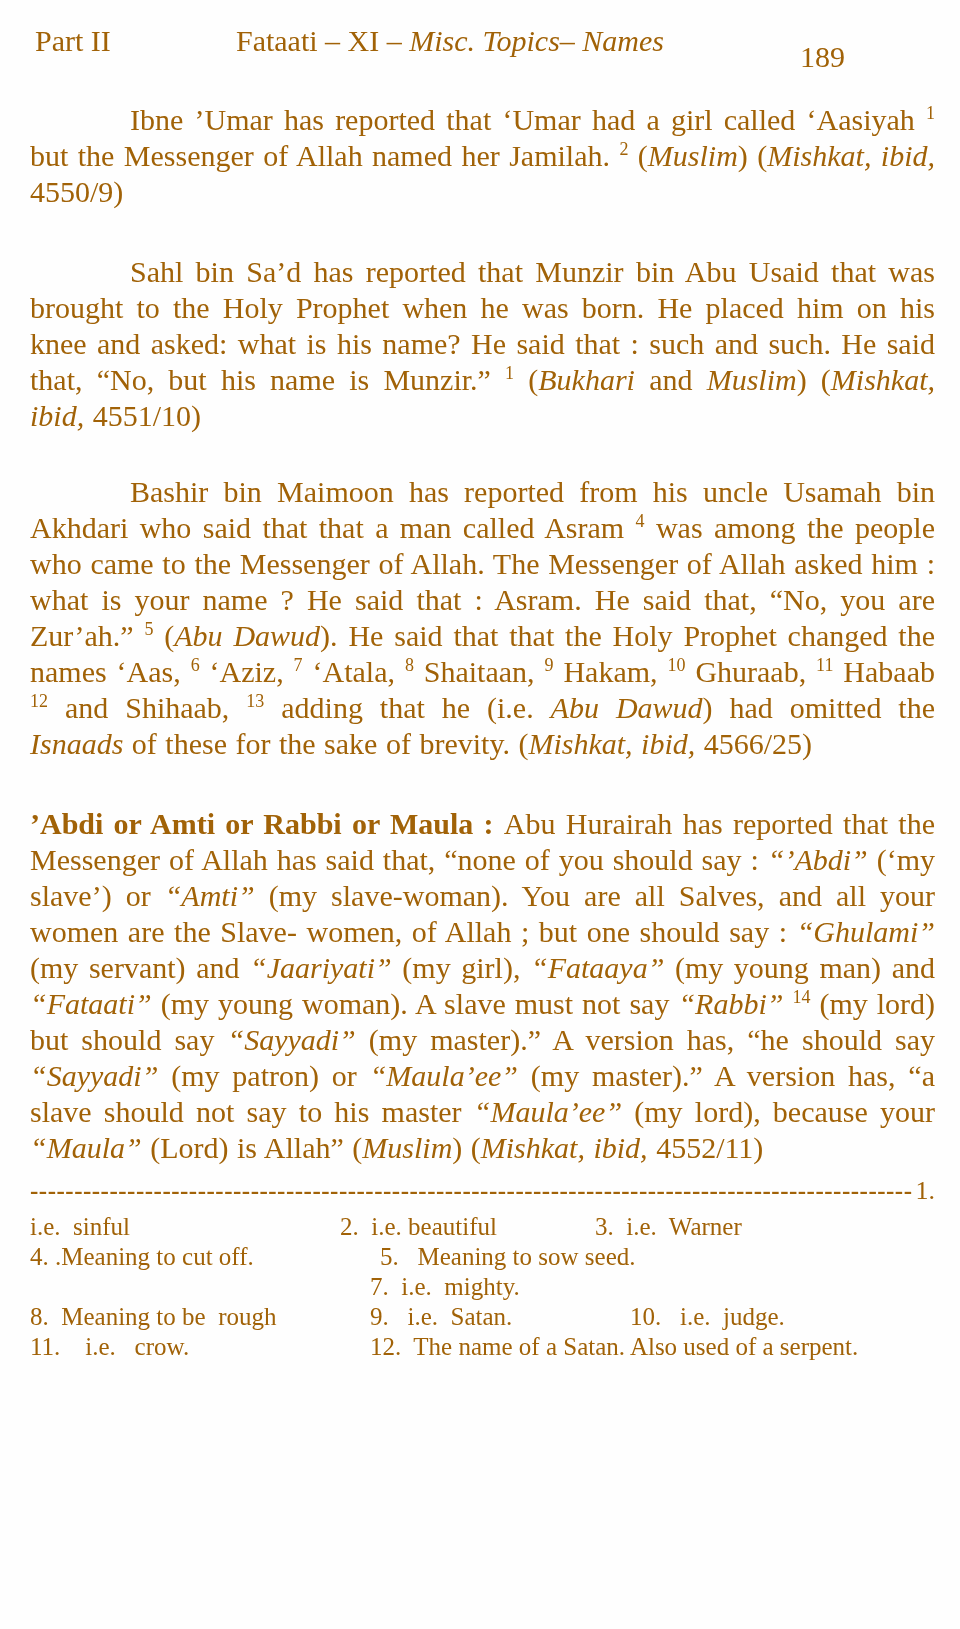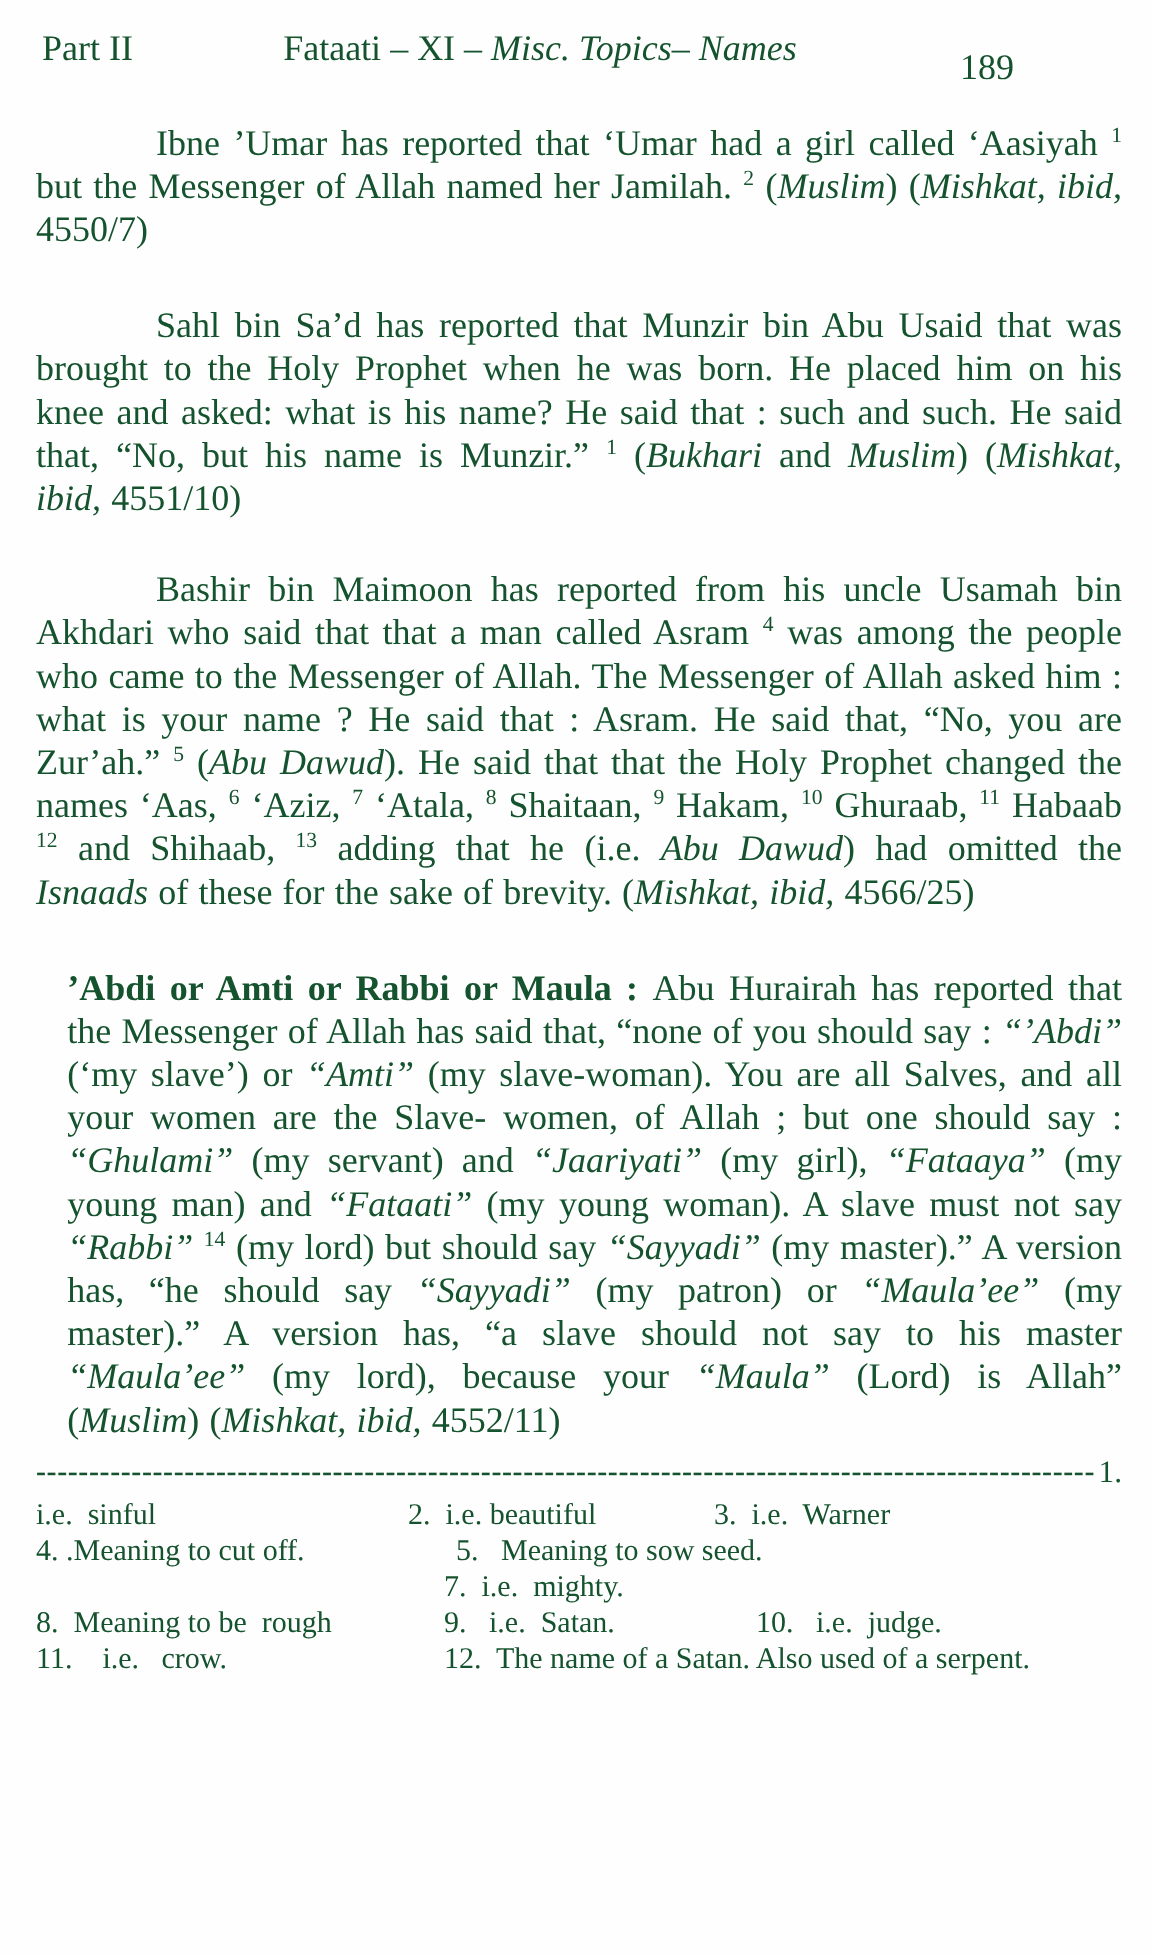--- a/index.html
+++ b/index.html
@@ -1,42 +1,42 @@
 <!DOCTYPE html>
 <html><head>
 <meta charset="utf-8">
 <style>
   html,body{margin:0;padding:0;background:#e8e8e8;}
   .page{
     position:relative;
     width:960px;height:1629px;
     background:#fefefe;
     font-family:"Liberation Serif","DejaVu Serif",serif;
-    color:#14532d;
+    color:#a16207;
     overflow:hidden;
     margin:0 auto;
   }
   .header{position:absolute;top:24px;left:0;width:960px;height:40px;font-size:30px;}
   .h-left{position:absolute;left:35px;top:0;}
   .h-center{position:absolute;left:140px;width:620px;top:0;text-align:center;white-space:nowrap;}
   .h-right{position:absolute;left:800px;top:16px;}
   .i{font-style:italic;}
   .b{font-weight:bold;}
   .sup{font-size:0.6em;vertical-align:super;line-height:0;}
   .content{position:absolute;top:0;left:30px;width:905px;}
   .para{
     margin:0;
     font-size:30px;line-height:36px;
     text-align:justify;
     word-spacing:1px;
   }
   .p1{margin-top:102px;}
   .p2{margin-top:44px;}
   .p3{margin-top:40px;}
-  .p4{margin-top:44px;margin-left:26px;}
+  .p4{margin-top:44px;}
   .indent{text-indent:100px;}
   .sep{
     margin-top:10px;
     display:flex;align-items:flex-end;
     font-size:25px;line-height:30px;font-weight:bold;
   }
   .dashes{flex:1;overflow:hidden;white-space:nowrap;letter-spacing:0.5px;}
   .sep-num{padding-left:3px;font-weight:normal;font-size:26px;}
   .footnotes{margin-top:6px;font-size:25px;line-height:30px;}
   .fn-row{position:relative;height:30px;}
@@ -55,21 +55,21 @@
 
 <div class="page">
 
   <div class="header">
     <span class="h-left">Part II</span>
     <span class="h-center"><span>Fataati – XI – </span><span class="i">Misc. Topics– Names</span></span>
     <span class="h-right">189</span>
   </div>
 
   <div class="content">
-    <p class="para indent p1"><span>Ibne ’Umar has reported that ‘Umar had a girl called ‘Aasiyah </span><span class="sup">1</span><span> but the Messenger of Allah named her Jamilah. </span><span class="sup">2</span><span> (</span><span class="i">Muslim</span><span>) (</span><span class="i">Mishkat, ibid,</span><span> 4550/7)</span></p>
+    <p class="para indent p1"><span>Ibne ’Umar has reported that ‘Umar had a girl called ‘Aasiyah </span><span class="sup">1</span><span> but the Messenger of Allah named her Jamilah. </span><span class="sup">2</span><span> (</span><span class="i">Muslim</span><span>) (</span><span class="i">Mishkat, ibid,</span><span> 4550/9)</span></p>
     <p class="para indent p2"><span>Sahl bin Sa’d has reported that Munzir bin Abu Usaid that was brought to the Holy Prophet when he was born. He placed him on his knee and asked: what is his name? He said that : such and such. He said that, “No, but his name is Munzir.” </span><span class="sup">1</span><span> (</span><span class="i">Bukhari</span><span> and </span><span class="i">Muslim</span><span>) (</span><span class="i">Mishkat, ibid,</span><span> 4551/10)</span></p>
     <p class="para indent p3"><span>Bashir bin Maimoon has reported from his uncle Usamah bin Akhdari who said that that a man called Asram </span><span class="sup">4</span><span> was among the people who came to the Messenger of Allah. The Messenger of Allah asked  him : what is your name ? He  said that : Asram. He said that, “No, you are Zur’ah.” </span><span class="sup">5</span><span> (</span><span class="i">Abu Dawud</span><span>). He said that that the Holy Prophet changed the names ‘Aas, </span><span class="sup">6</span><span> ‘Aziz, </span><span class="sup">7</span><span> ‘Atala, </span><span class="sup">8</span><span> Shaitaan, </span><span class="sup">9</span><span> Hakam, </span><span class="sup">10</span><span> Ghuraab, </span><span class="sup">11</span><span>  Habaab </span><span class="sup">12</span><span> and Shihaab, </span><span class="sup">13</span><span> adding that he (i.e. </span><span class="i">Abu Dawud</span><span>) had omitted the </span><span class="i">Isnaads</span><span> of these for the sake of brevity. (</span><span class="i">Mishkat, ibid,</span><span> 4566/25)</span></p>
     <p class="para p4"><span class="b">’Abdi or Amti or Rabbi or Maula : </span><span>Abu Hurairah has reported that the Messenger of Allah has said that, “none of you should say : </span><span class="i">“’Abdi”</span><span> (‘my slave’) or </span><span class="i">“Amti”</span><span> (my slave-woman). You are all Salves, and all your women are the Slave- women, of Allah ; but one should say : </span><span class="i">“Ghulami”</span><span> (my servant) and </span><span class="i">“Jaariyati”</span><span> (my girl), </span><span class="i">“Fataaya”</span><span> (my young man) and </span><span class="i">“Fataati”</span><span> (my young woman). A slave must not say </span><span class="i">“Rabbi”</span><span> </span><span class="sup">14</span><span> (my lord) but should say </span><span class="i">“Sayyadi”</span><span> (my master).” A version has, “he should say </span><span class="i">“Sayyadi”</span><span> (my patron) or </span><span class="i">“Maula’ee”</span><span> (my master).” A version has, “a slave should not say to his master </span><span class="i">“Maula’ee”</span><span> (my lord), because your </span><span class="i">“Maula”</span><span> (Lord) is Allah” (</span><span class="i">Muslim</span><span>) (</span><span class="i">Mishkat, ibid,</span><span> 4552/11)</span></p>
 
     <div class="sep">
       <span class="dashes">--------------------------------------------------------------------------------------------------------------</span>
       <span class="sep-num">1.</span>
     </div>
 
     <div class="footnotes">

